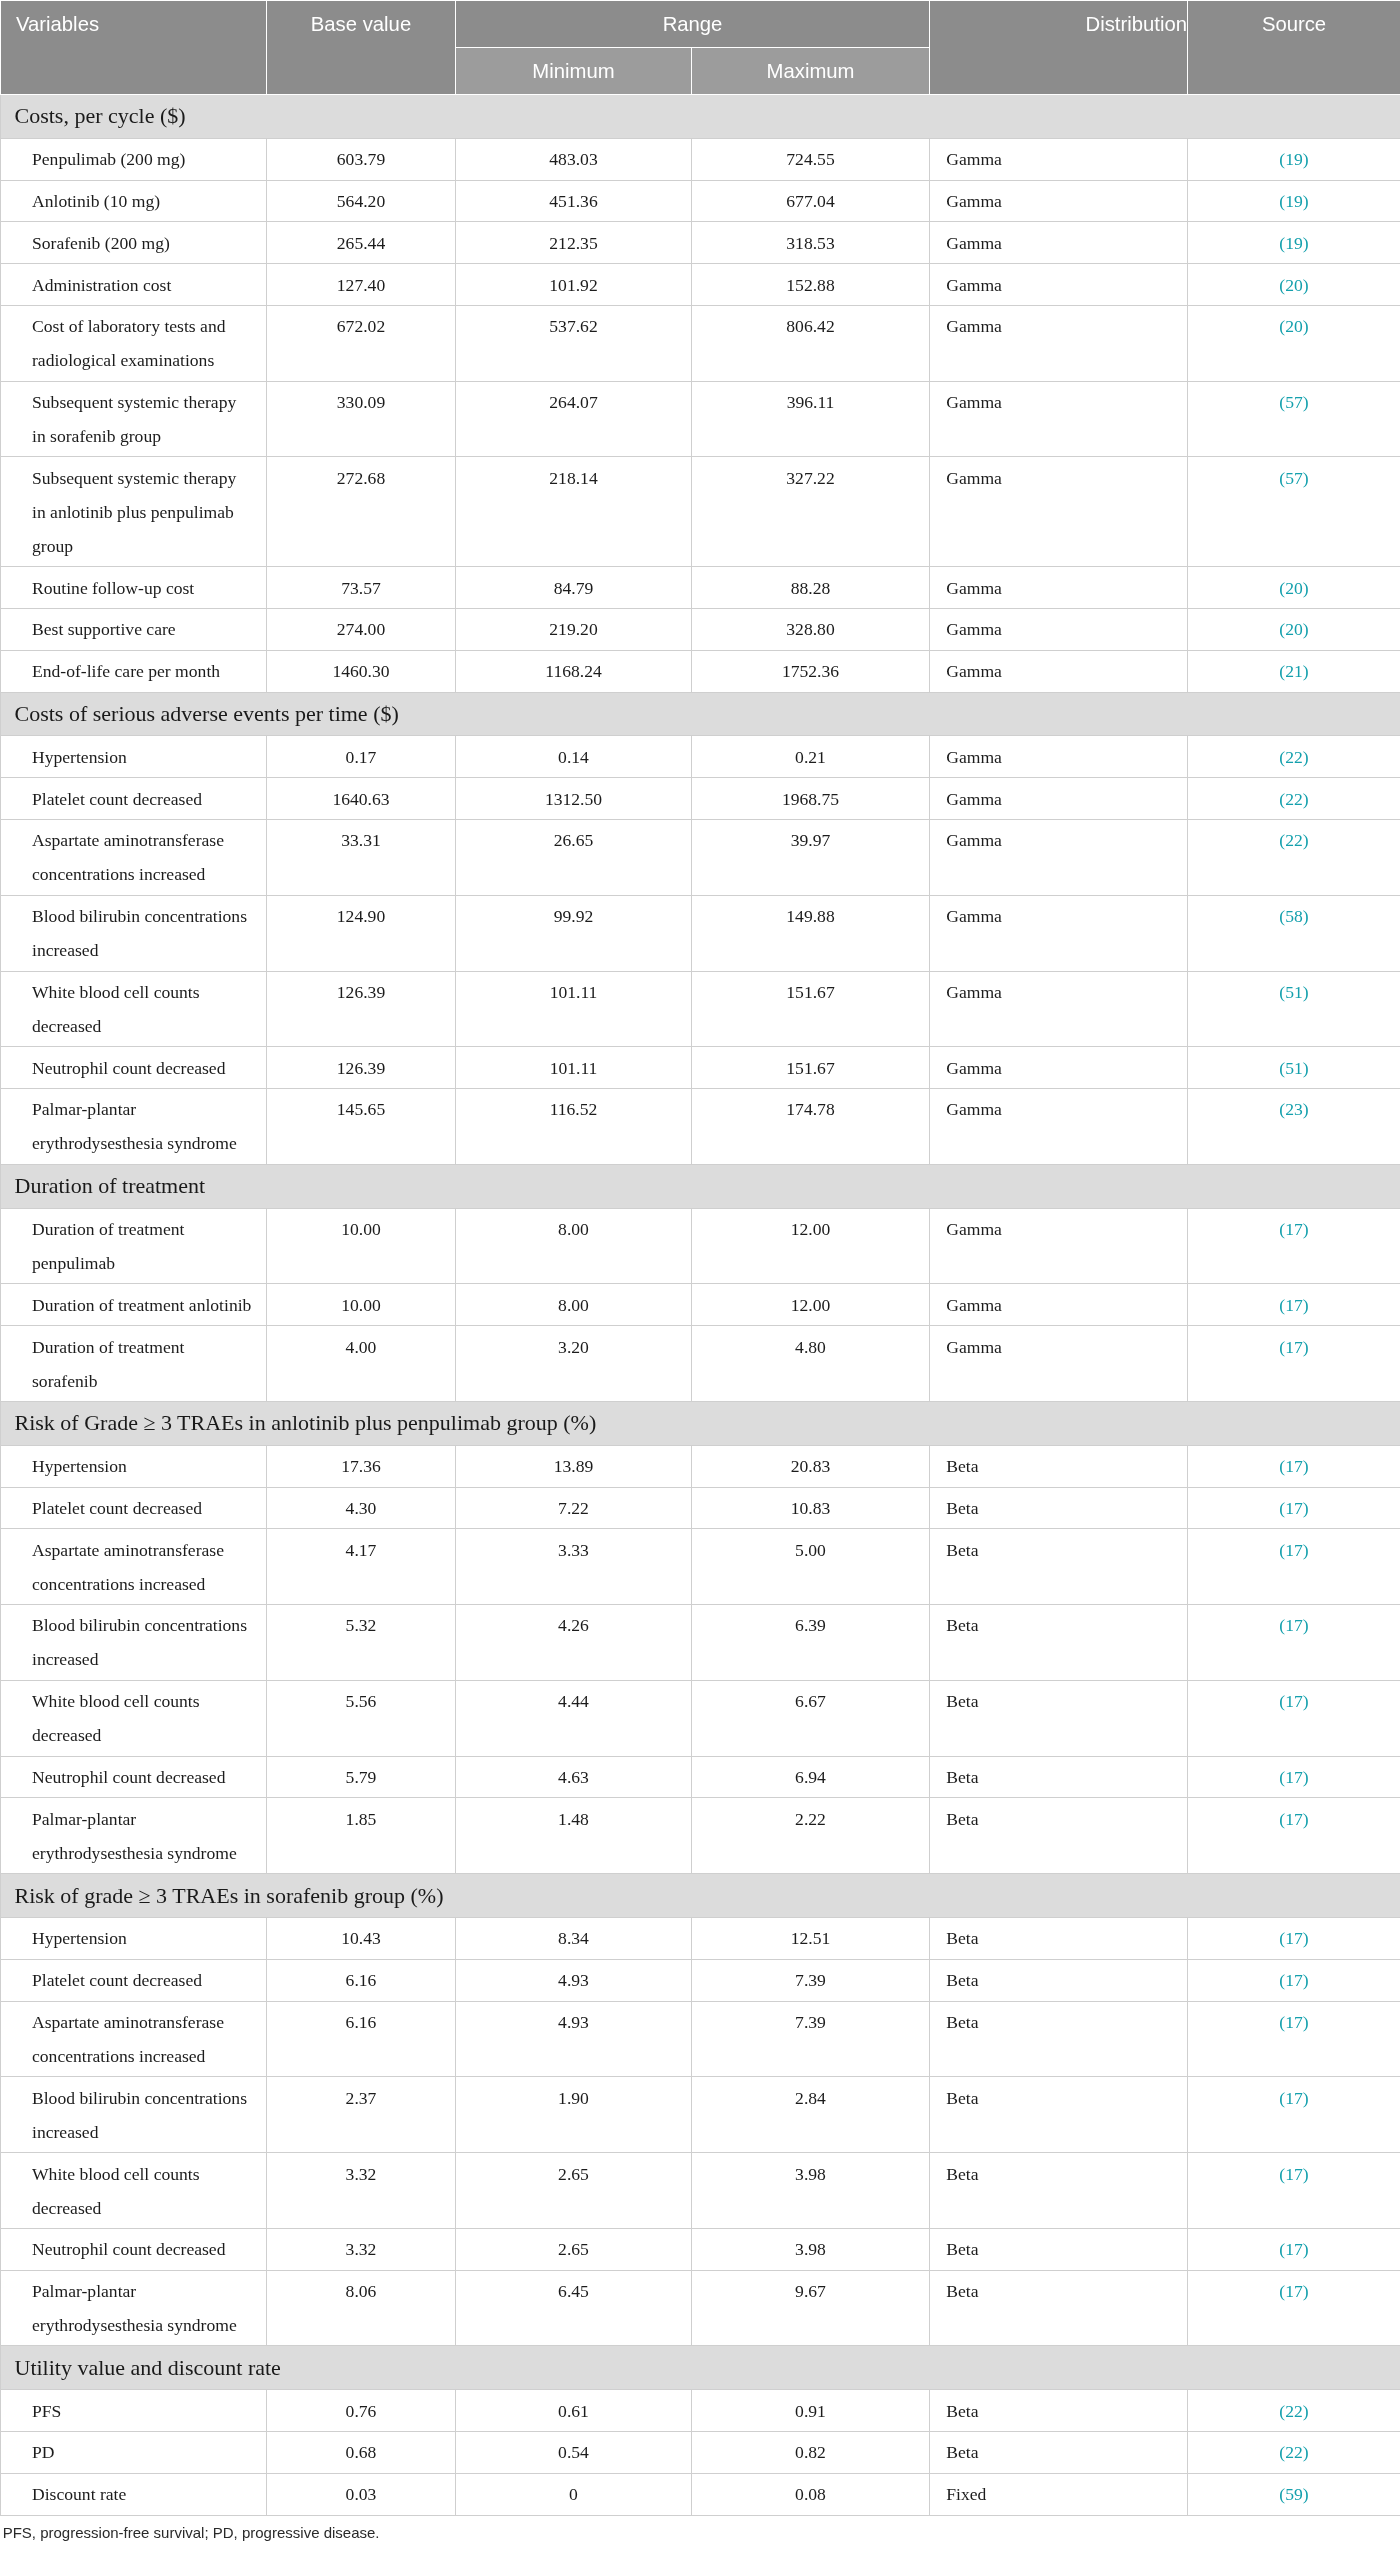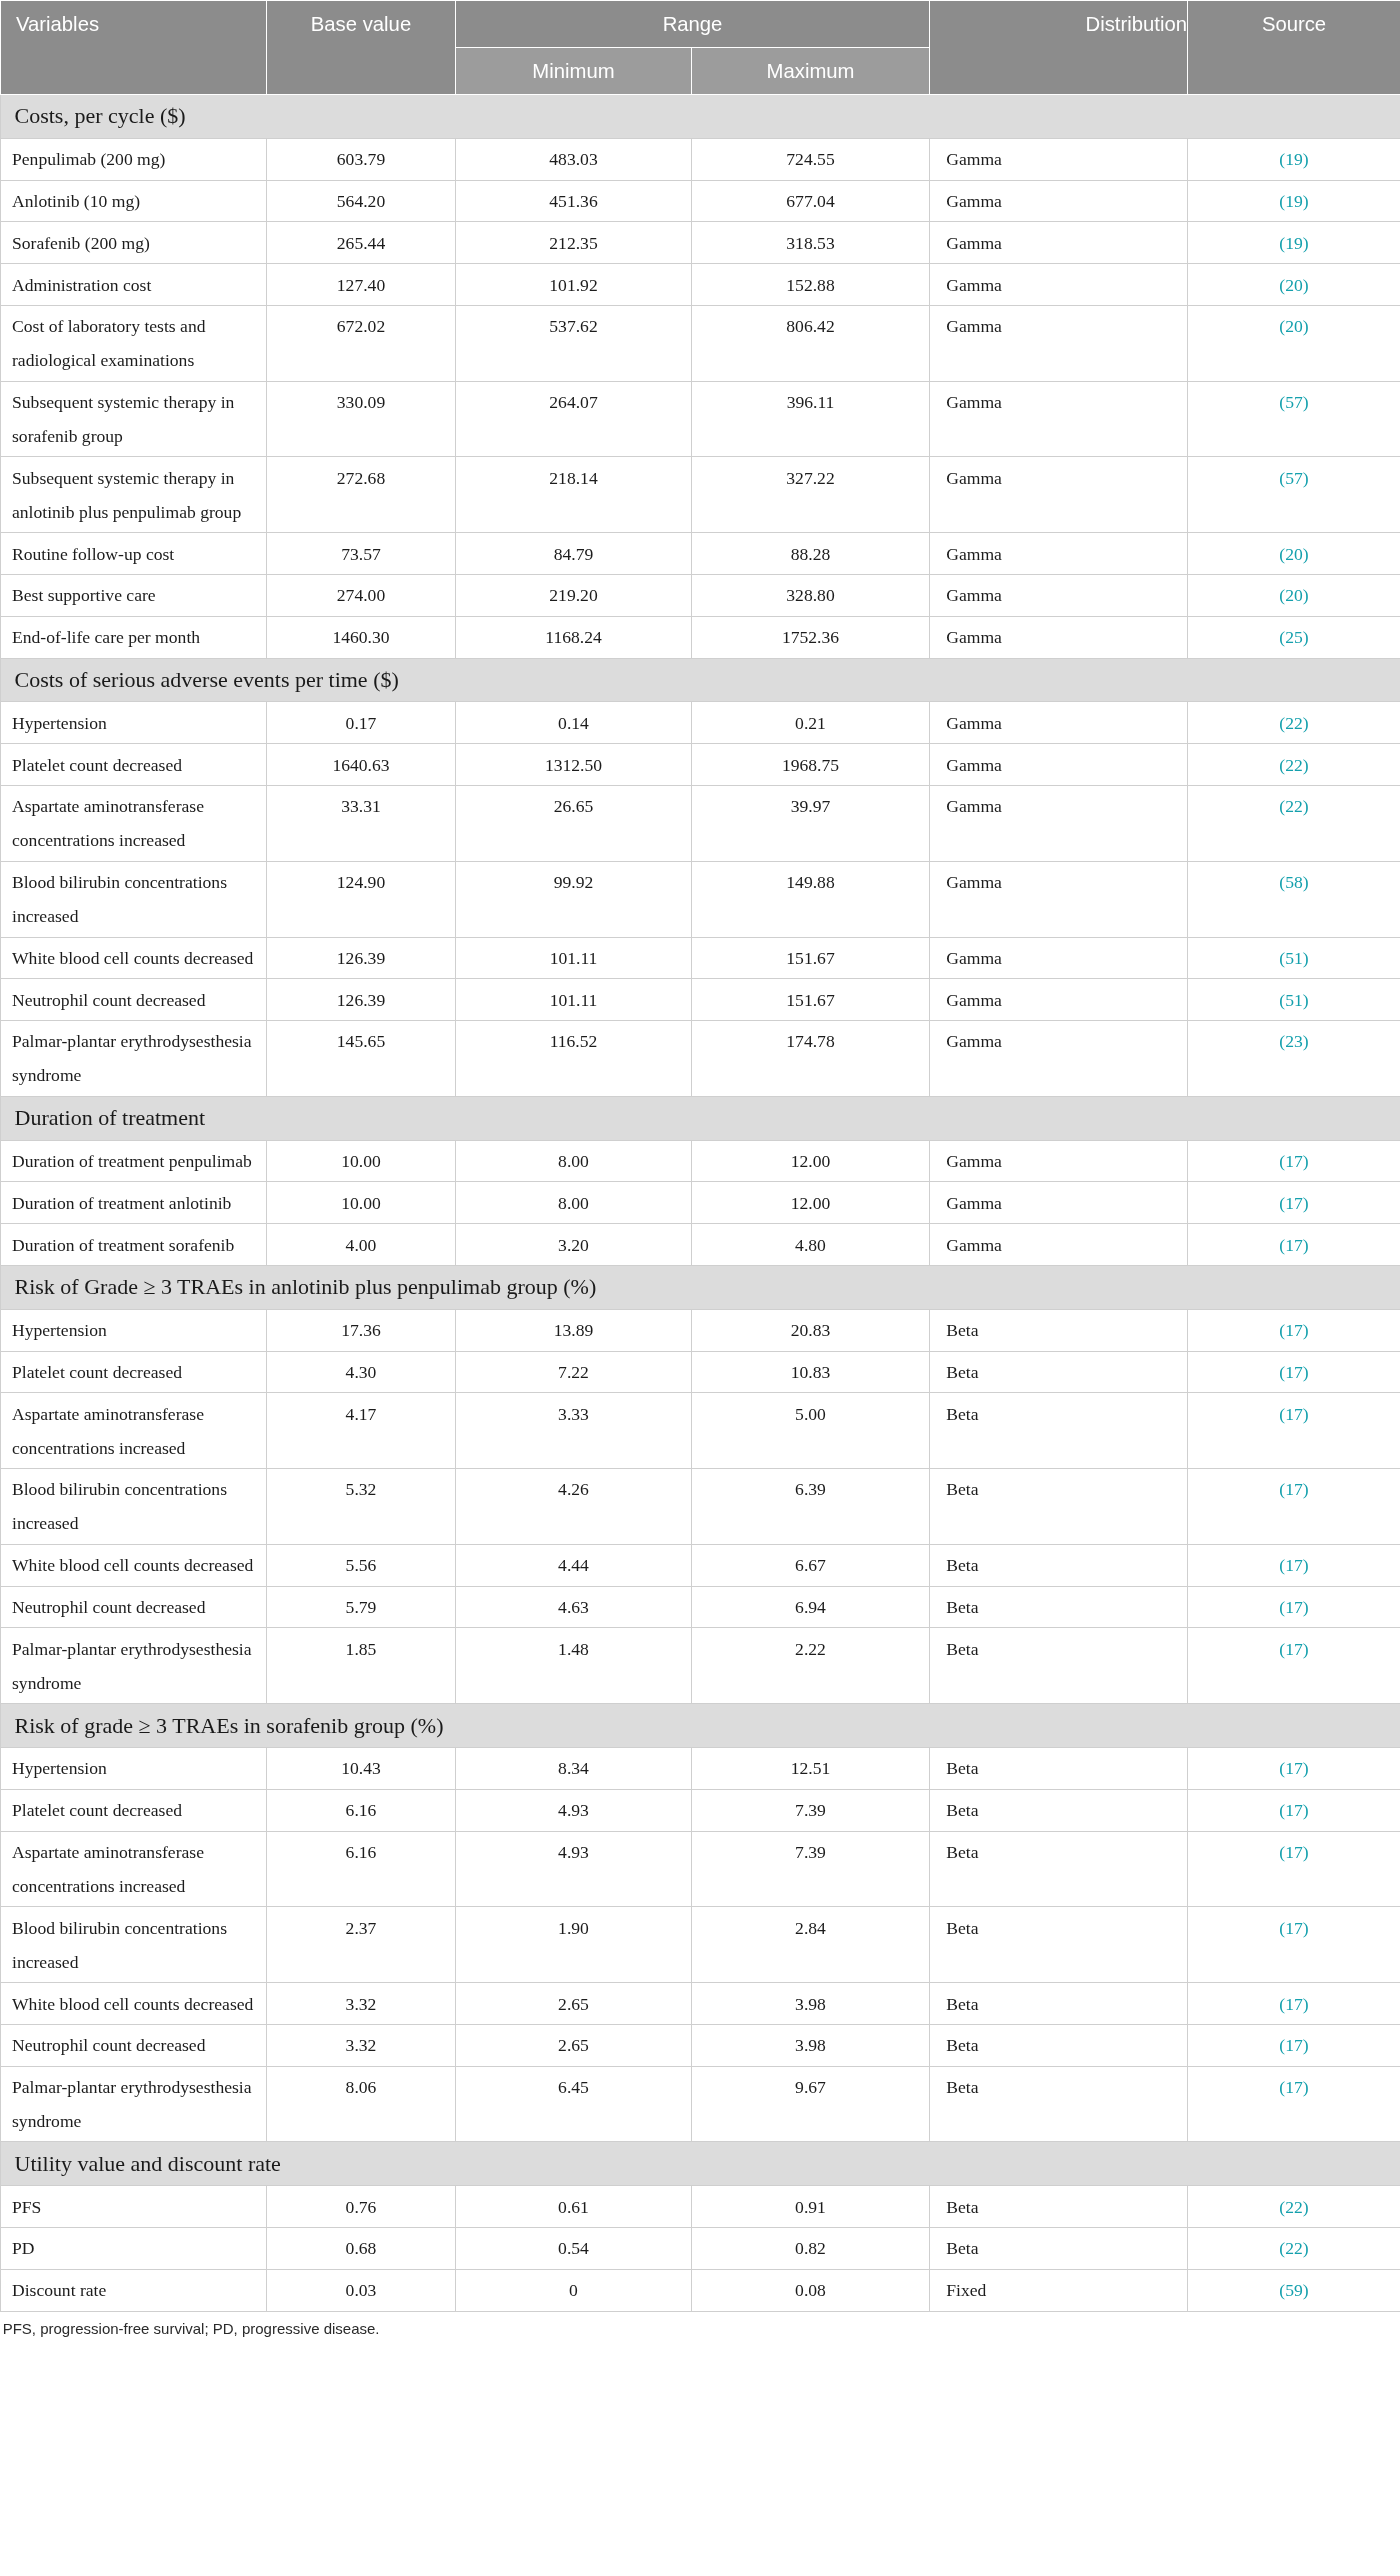--- a/index.html
+++ b/index.html
@@ -40,21 +40,21 @@
     vertical-align: middle;
   }
   tbody td {
     border: 0.7px solid var(--border, #cfcfcf);
     vertical-align: top;
     font-size: 17.6px;
     line-height: 34px;
     padding: 3.4px 9.5px;
     overflow: hidden;
   }
-  td.col-var  { text-align: left; padding-left: 11px; padding-right: 12.2px; }
+  td.col-var  { text-align: left; padding-left: 31px; padding-right: 12.2px; }
   td.col-num  { text-align: center; }
   td.col-dist { text-align: left; padding-left: 16.2px; }
   td.col-src  { text-align: center; }
   tr.section-row td {
     background: var(--section-bg, #dcdcdc);
     font-size: 22px;
     line-height: 36px;
     padding: 3.4px 0 3.4px 13.5px;
     text-align: left;
     color: #1a1a1a;
@@ -171,21 +171,21 @@
         <td class="col-num">328.80</td>
         <td class="col-dist">Gamma</td>
         <td class="col-src"><a class="source-link">(20)</a></td>
       </tr>
       <tr class="data-row">
         <td class="col-var">End-of-life care per month</td>
         <td class="col-num">1460.30</td>
         <td class="col-num">1168.24</td>
         <td class="col-num">1752.36</td>
         <td class="col-dist">Gamma</td>
-        <td class="col-src"><a class="source-link">(25)</a></td>
+        <td class="col-src"><a class="source-link">(21)</a></td>
       </tr>
       <tr class="section-row">
         <td colspan="6">Costs of serious adverse events per time ($)</td>
       </tr>
       <tr class="data-row">
         <td class="col-var">Hypertension</td>
         <td class="col-num">0.17</td>
         <td class="col-num">0.14</td>
         <td class="col-num">0.21</td>
         <td class="col-dist">Gamma</td>

